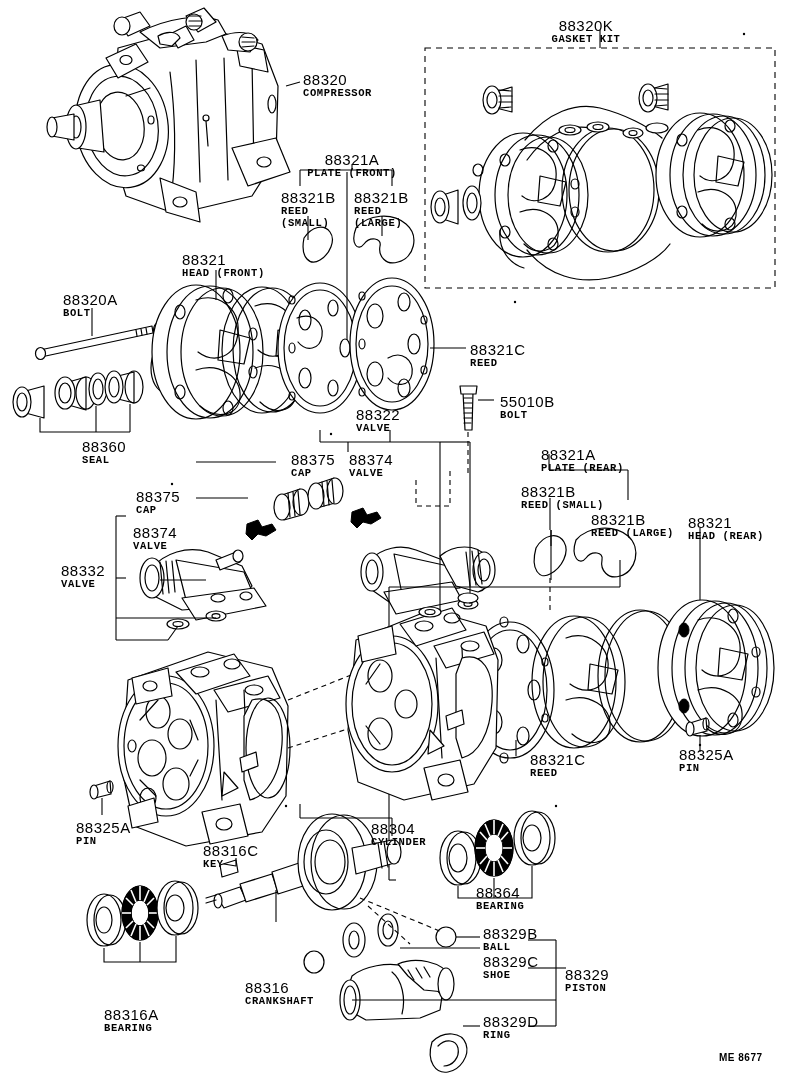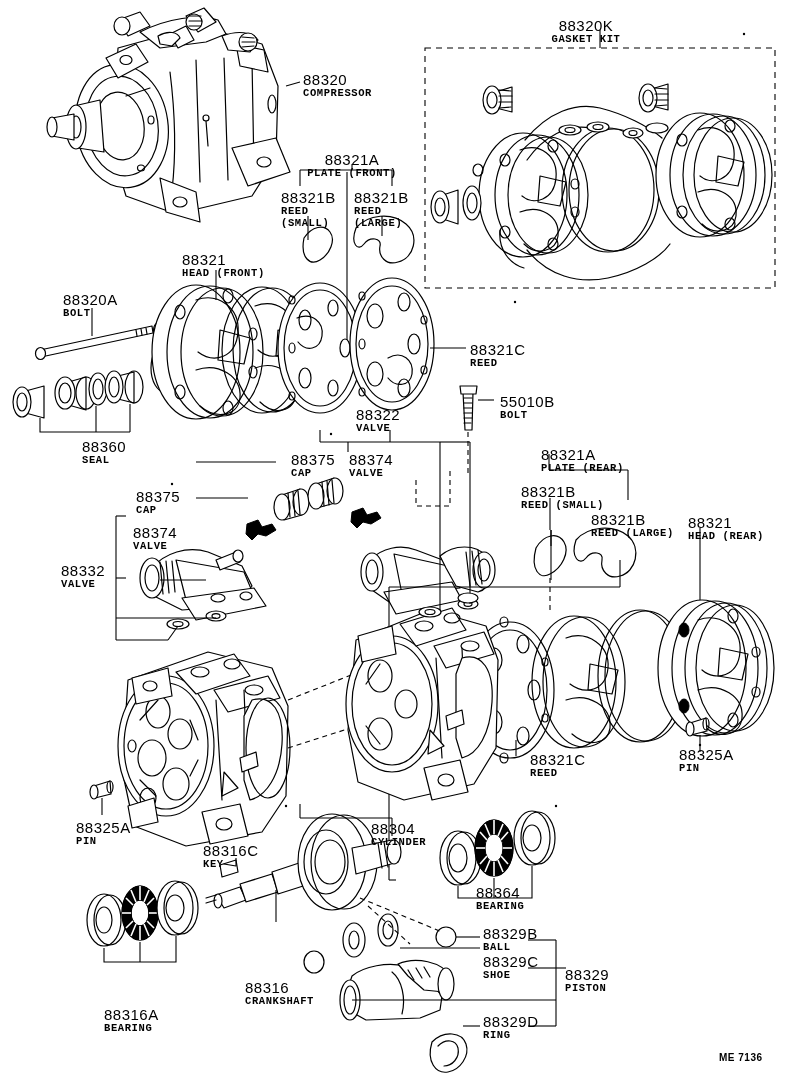--- a/index.html
+++ b/index.html
@@ -747,15 +747,15 @@
       <div class="lbl lft" style="left: 565px; top: 967px;">
         <span class="num">88329</span>
         <span class="desc">PISTON</span>
       </div>
       <div class="lbl lft" style="left: 483px; top: 1014px;">
         <span class="num">88329D</span>
         <span class="desc">RING</span>
       </div>
     </div>
 
-  <div class="footer" style="left:719px; top:1052px;">ME 7136</div>
+  <div class="footer" style="left:719px; top:1052px;">ME 8677</div>
 
 </div>
 
 </body></html>

